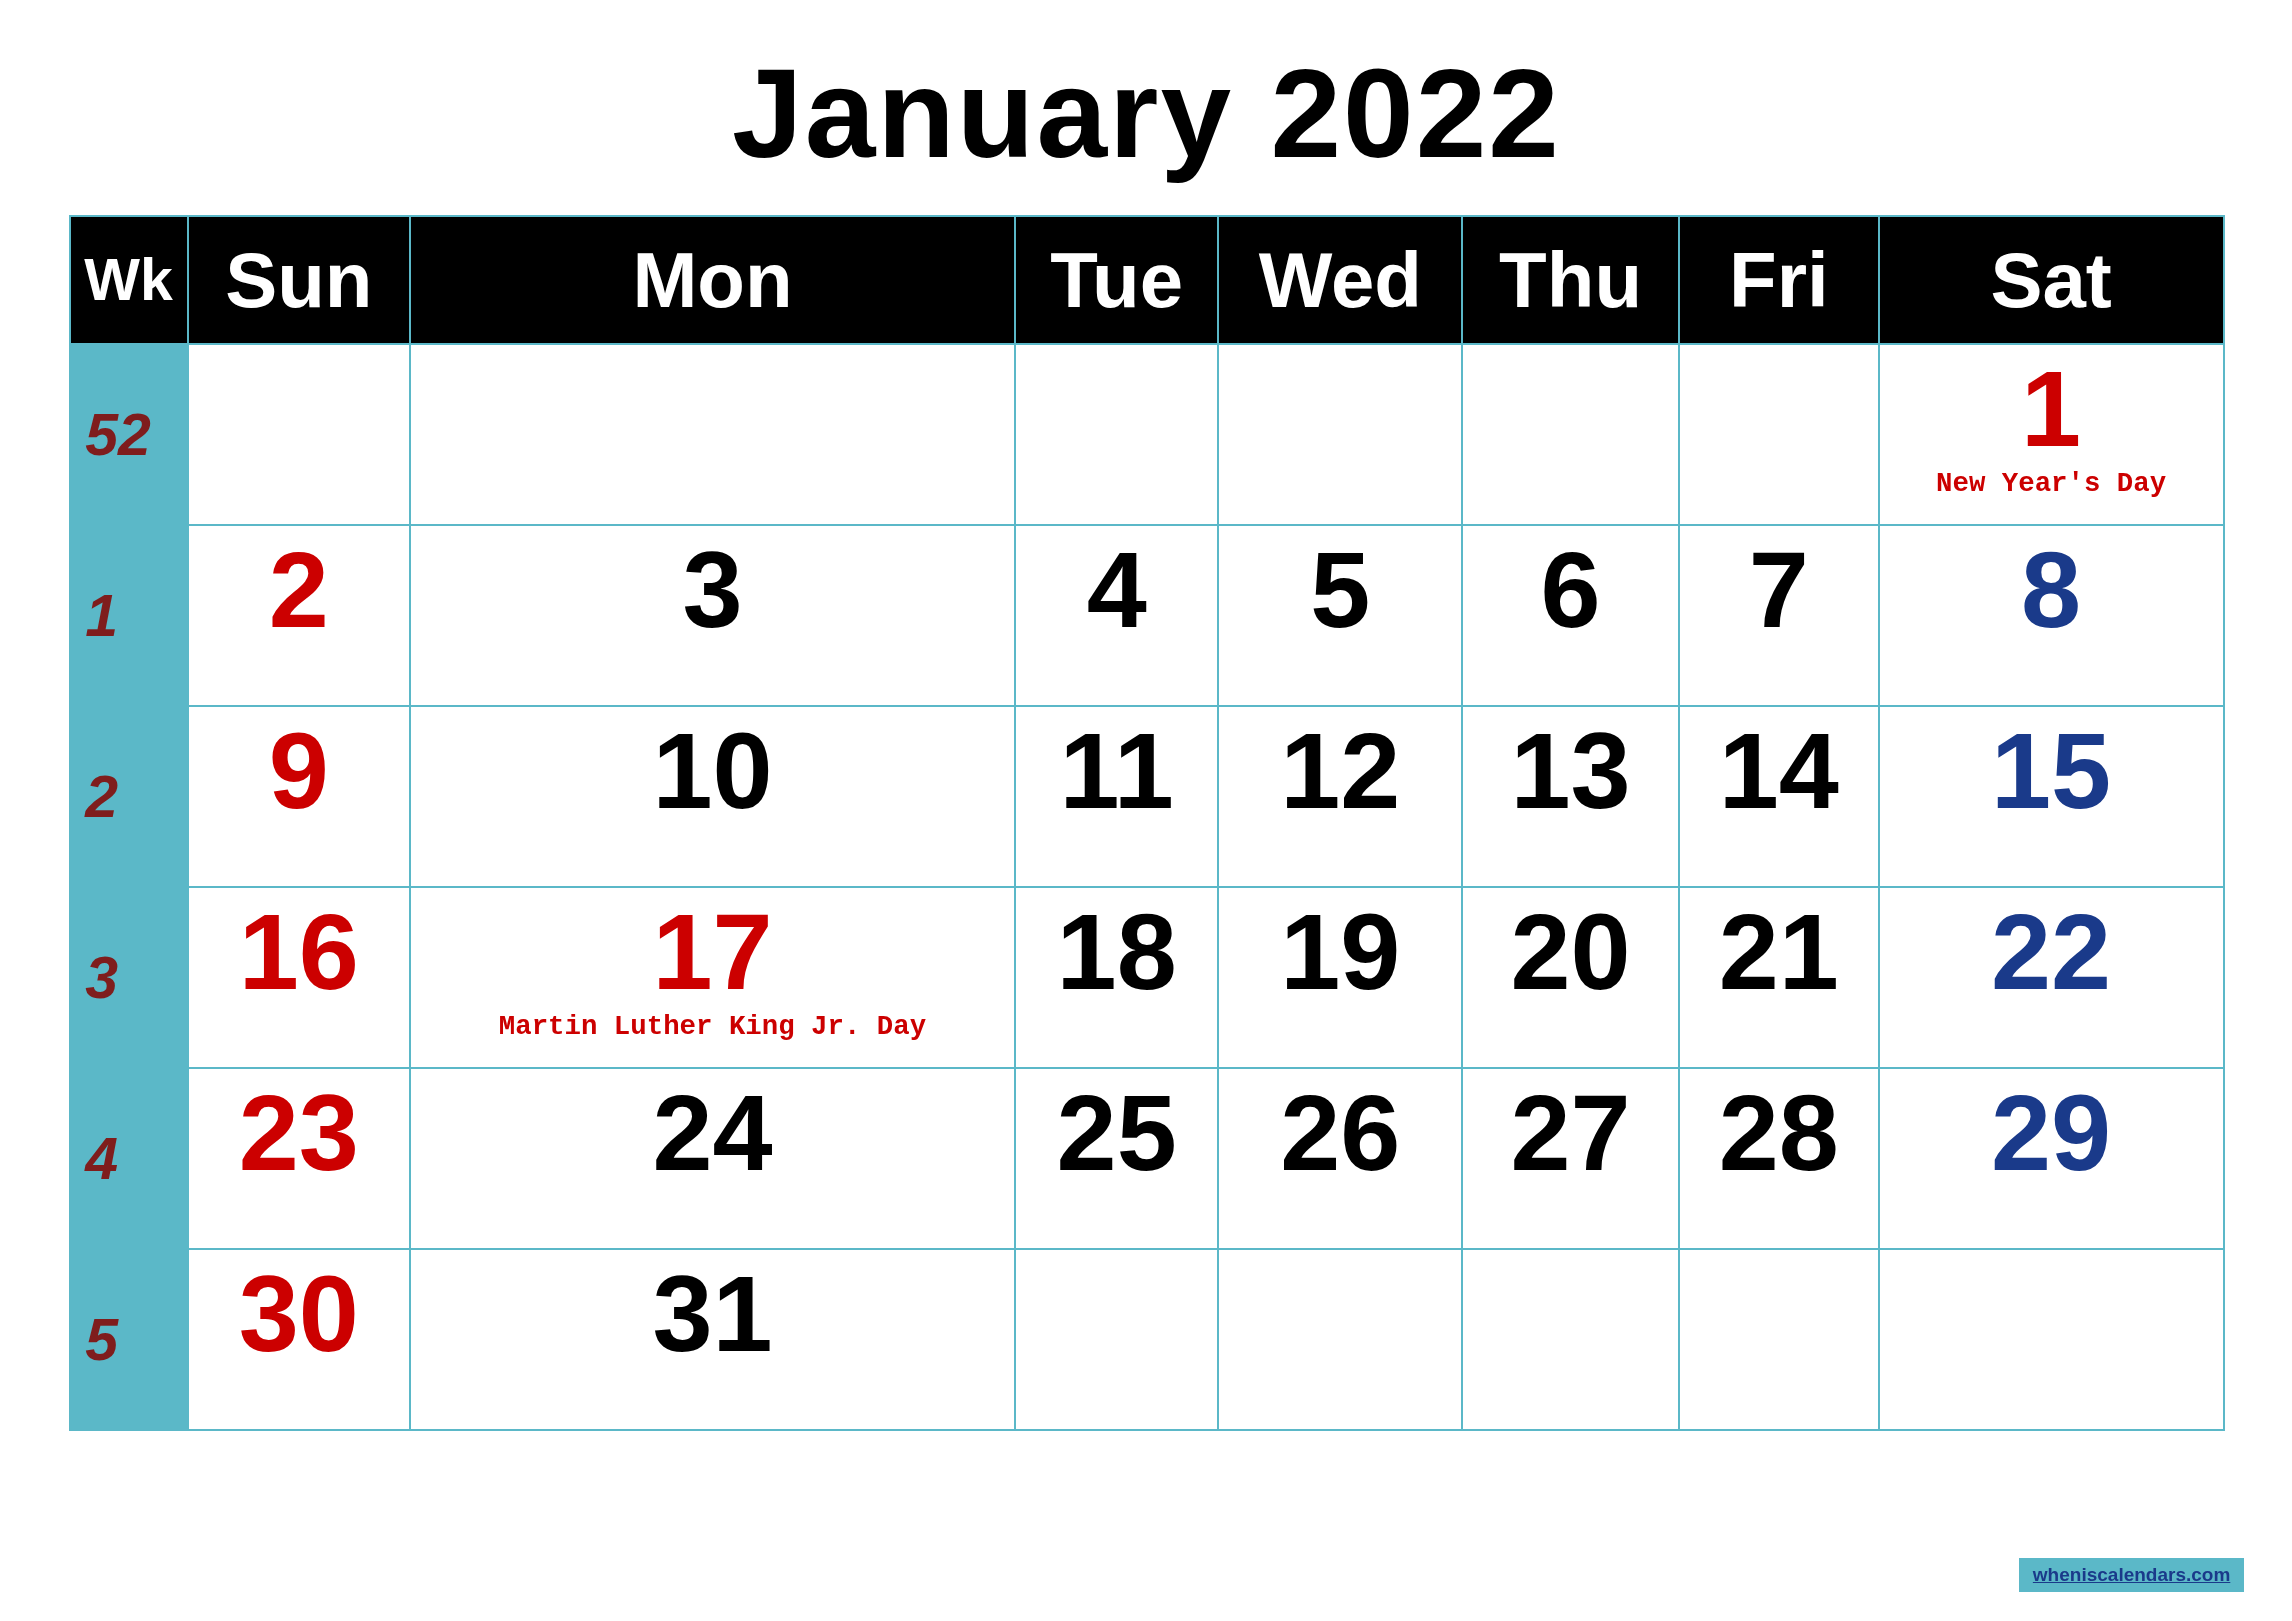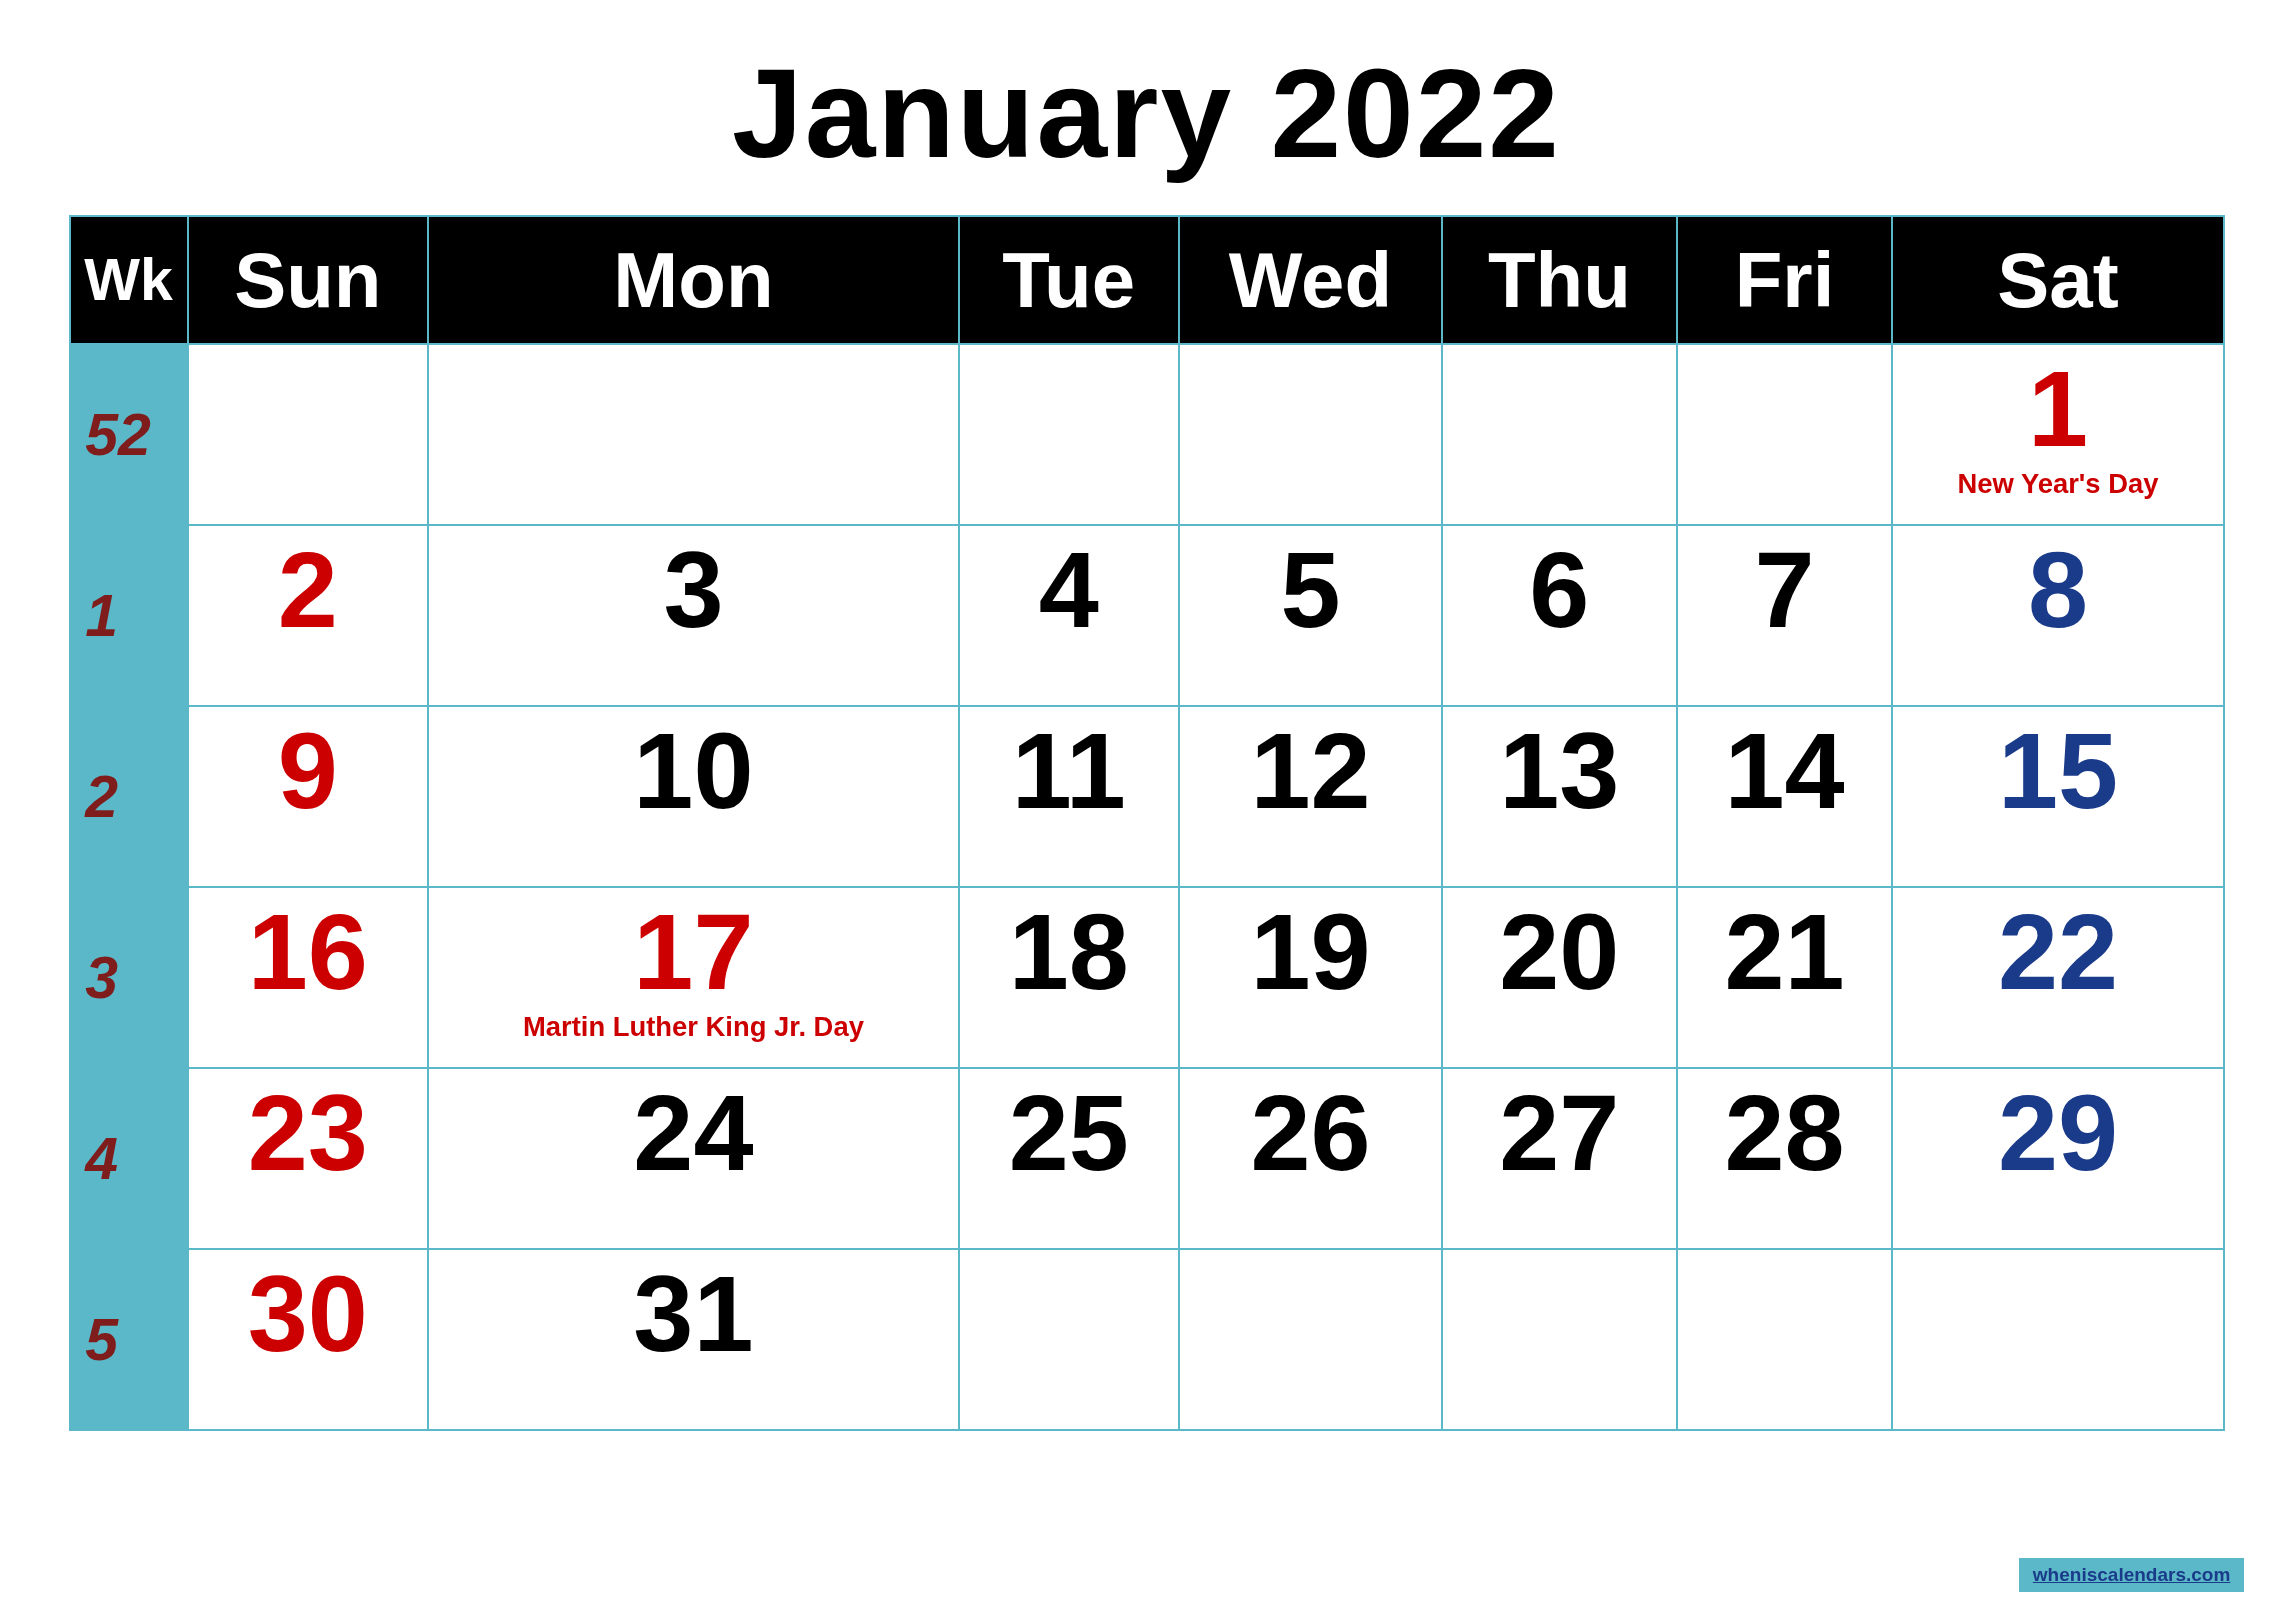--- a/index.html
+++ b/index.html
@@ -6,22 +6,22 @@
     body {
       background: #fff;
       font-family: Arial Black, Arial, sans-serif;
       width: 2293px;
       height: 1621px;
       overflow: hidden;
       position: relative;
     }
     .calendar-container {
       width: 2156px;
-      margin: 0 auto;
-      padding-top: 40px;
+      margin: 16px auto;
+      padding-top: 24px;
     }
     .calendar-title {
       text-align: center;
       font-size: 127px;
       font-weight: 900;
       color: #000;
       font-family: Arial Black, Arial, sans-serif;
       margin-bottom: 29px;
       letter-spacing: 2px;
     }
@@ -77,21 +77,21 @@
     .day-red { color: #cc0000; }
     .day-blue { color: #1a3a8a; }
     .holiday-label {
       font-size: 27.4px;
       font-weight: bold;
       color: #cc0000;
       text-align: center;
       display: block;
       line-height: 1.2;
       margin-top: 4.9px;
-      font-family: Liberation Sans, sans-serif;
+      font-family: Liberation Mono, monospace;
     }
     .day-cell-inner {
       display: flex;
       flex-direction: column;
       align-items: center;
       justify-content: flex-start;
       height: 100%;
     }
     .watermark {
       position: absolute;

